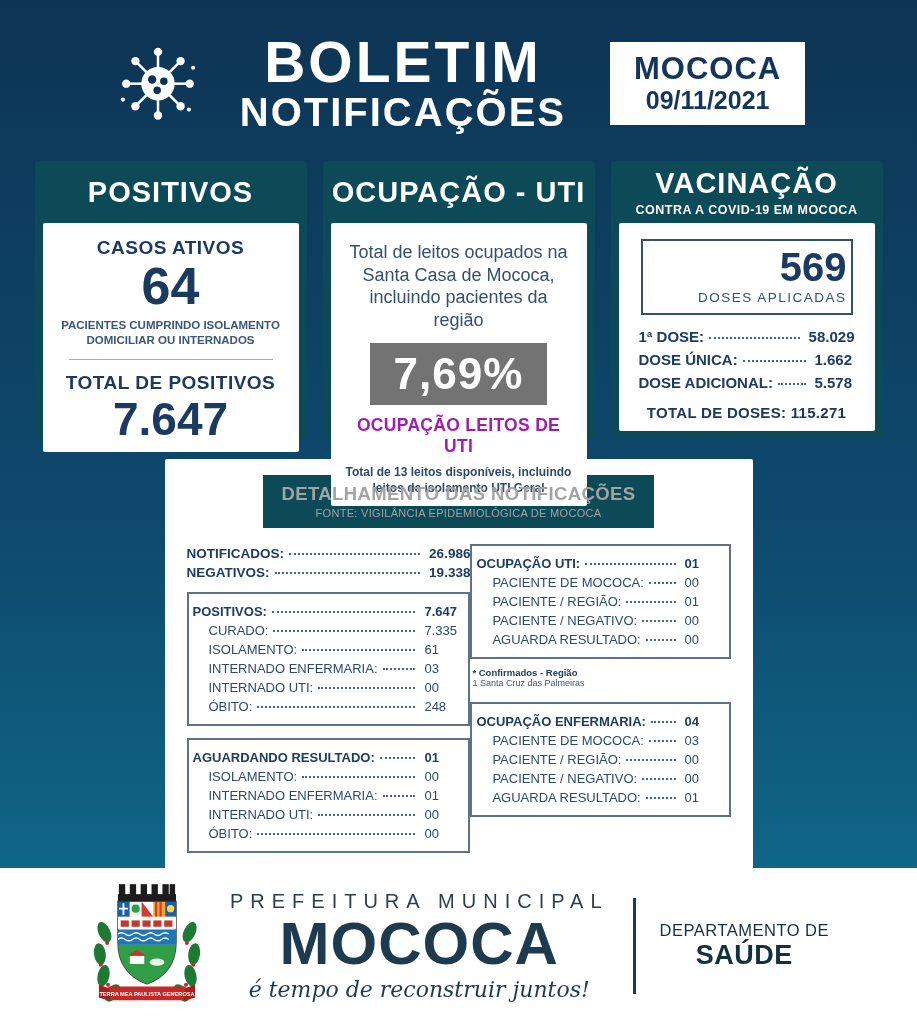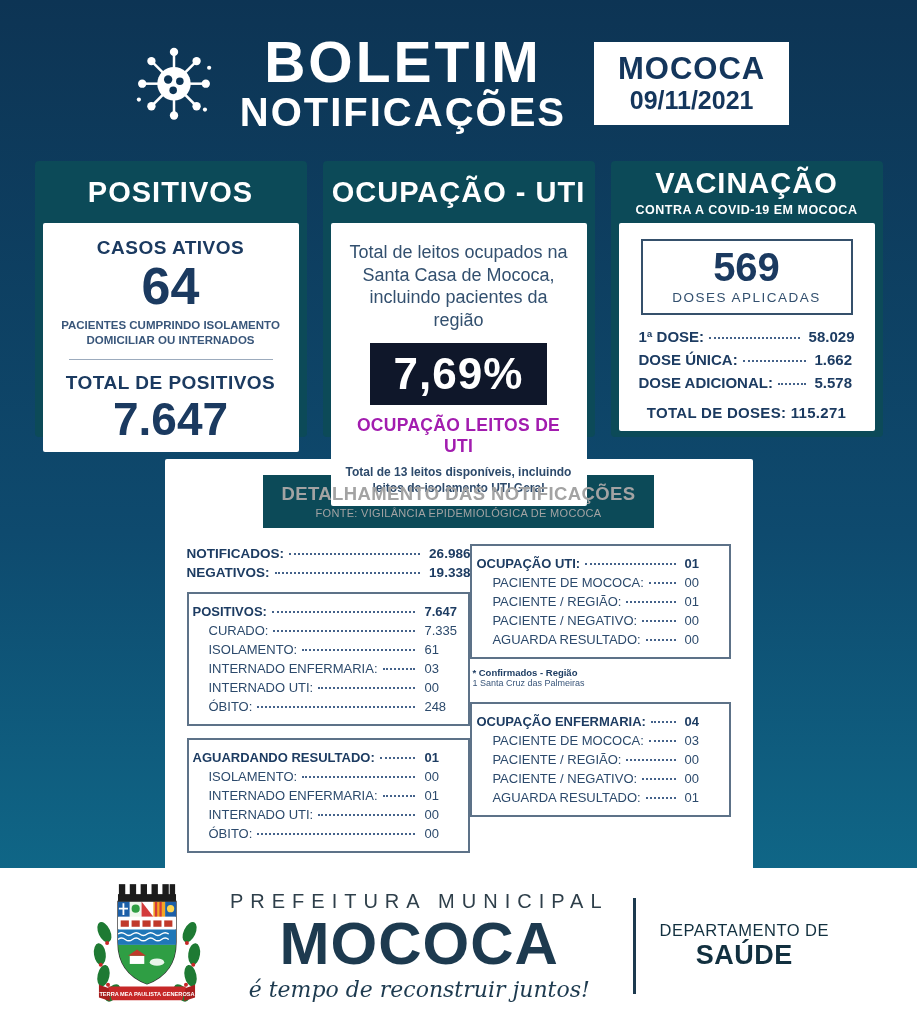--- a/index.html
+++ b/index.html
@@ -3,45 +3,45 @@
 <meta charset="utf-8">
 <style>
   * { margin:0; padding:0; box-sizing:border-box; }
   html,body { width:917px; height:1024px; }
   body {
     font-family:"Liberation Sans", sans-serif;
     background:linear-gradient(180deg,#0d3454 0%,#0e4a6e 52%,#107392 100%);
     position:relative; overflow:hidden; color:#1b3a60;
   }
   
-  .header { display:flex; align-items:center; justify-content:center; gap:20px; padding-top:34px; }
+  .header { display:flex; align-items:center; justify-content:center; gap:36px; padding-top:34px; }
   .title-block { text-align:center; color:#fff; font-weight:bold; }
   .title-1 { font-size:57px; letter-spacing:3px; line-height:1; }
   .title-2 { font-size:40px; letter-spacing:2px; line-height:1.05; }
   .date-box { background:#fff; color:#14365c; text-align:center; padding:10px 24px; margin-left:8px; }
   .date-city { font-size:31px; font-weight:bold; letter-spacing:1px; line-height:1.1; }
   .date-val  { font-size:25px; font-weight:bold; line-height:1.15; }
   
   .cards { display:flex; justify-content:center; gap:16px; margin-top:28px; }
   .card { width:272px; height:276px; background:#0c4a58; border-radius:4px; padding:0 8px 8px; display:flex; flex-direction:column; }
   .card-head { min-height:62px; display:flex; flex-direction:column; justify-content:center; text-align:center; color:#fff; padding:6px 0 6px; }
   .card-title { font-size:29px; font-weight:bold; letter-spacing:1px; }
   .card-subtitle { font-size:12.5px; font-weight:bold; letter-spacing:0.5px; margin-top:3px; }
   .card-body { background:#fff; border-radius:2px; flex:1; text-align:center; padding:14px 12px 10px; }
   .lbl-strong { font-size:19px; font-weight:bold; letter-spacing:0.5px; color:#1b3a60; }
   .big-num { font-size:52px; font-weight:bold; color:#1b3a60; line-height:1.05; }
   .small-desc { font-size:11.5px; font-weight:bold; color:#39567a; line-height:1.3; margin:4px auto 0; width:95%; }
   .hr { border-top:1px solid #9cabbd; margin:12px 14px; }
   .big-num2 { font-size:46px; font-weight:bold; color:#1b3a60; line-height:1.0; margin-top:2px; }
   .uti-desc { font-size:18px; color:#33506f; line-height:1.25; margin:4px auto 0; }
-  .pct-box { background:#0f172a; display:inline-block; margin-top:12px; padding:6px 24px; }
+  .pct-box { background:#737373; display:inline-block; margin-top:12px; padding:6px 24px; }
   .pct-val { font-size:44px; font-weight:bold; color:#fff; letter-spacing:1px; }
   .pct-label { font-size:17.5px; font-weight:bold; color:#a21caf; margin-top:10px; letter-spacing:0.3px; }
   .pct-note { font-size:12px; font-weight:bold; color:#2d4a6b; line-height:1.3; margin-top:8px; }
-  .doses-box { border:2px solid #35506b; margin:2px 10px 10px; padding:6px 4px 8px; }
+  .doses-box { border:2px solid #35506b; margin:2px 10px 10px; padding:6px 4px 8px;text-align:right; }
   .doses-val { font-size:40px; font-weight:bold; color:#1b3a60; line-height:1; }
   .doses-label { font-size:13.5px; color:#33506f; letter-spacing:1.5px; margin-top:3px; }
   .vac-rows { margin:2px 8px 0; }
   .vac-total { font-size:15px; font-weight:bold; color:#1b3a60; margin-top:10px; letter-spacing:0.3px; }
   
   .dot-row { display:flex; align-items:baseline; font-size:13px; color:#2c4a6c; line-height:19px; text-align:left; }
   .dot-row.vac { font-size:15px; font-weight:bold; color:#1d3c62; line-height:23px; }
   .dot-row.bold { font-weight:bold; color:#1d3c62; }
   .dot-row .lbl { white-space:nowrap; }
   .dot-row .leader { flex:1; border-bottom:2px dotted #44628a; margin:0 5px; transform:translateY(-3px); min-width:10px; }

